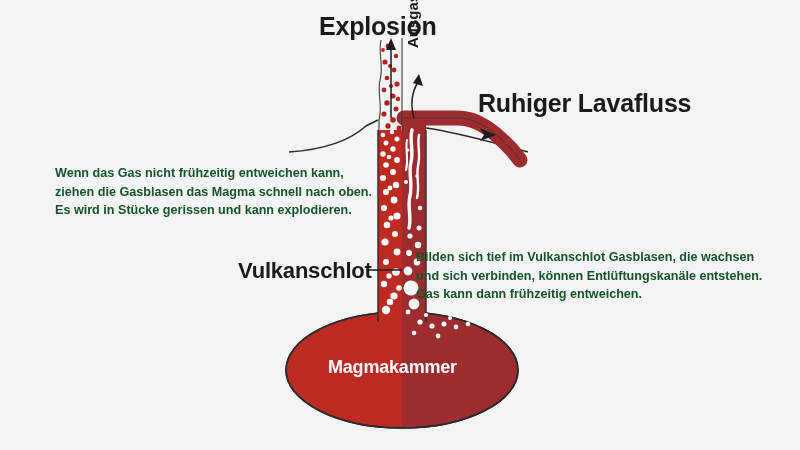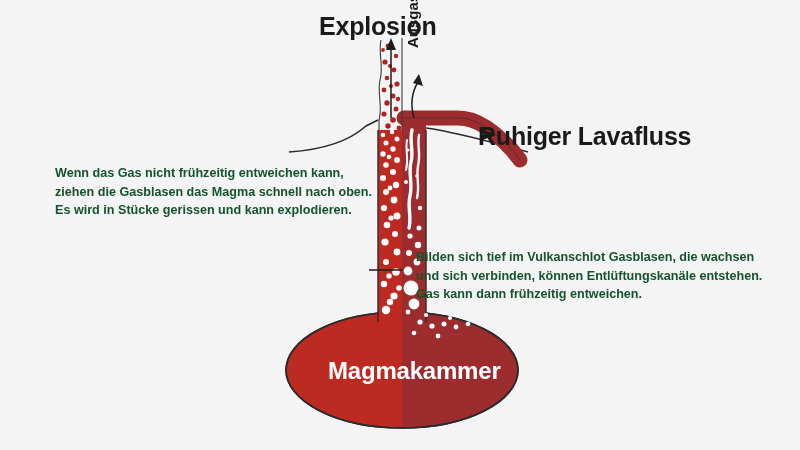--- a/index.html
+++ b/index.html
@@ -31,32 +31,32 @@
     white-space: nowrap;
     letter-spacing: -0.2px;
   }
   #label-explosion {
     left: 319px;
     top: 12px;
     font-size: 25px;
   }
   #label-lavafluss {
     left: 478px;
-    top: 122px;
+    top: 89px;
     font-size: 25px;
   }
   #label-vulkanschlot {
     left: 238px;
     top: 258px;
     font-size: 22px;
   }
   #label-magmakammer {
     left: 328px;
     top: 357px;
-    font-size: 24px;
+    font-size: 18px;
     color: #ffffff;
   }
   #label-ausgasen {
     left: 404px;
     top: 48px;
     font-size: 15px;
     transform: rotate(-90deg);
     transform-origin: left top;
     letter-spacing: 0px;
   }
@@ -229,20 +229,21 @@
       <path d="M419,74 l4,12 -10,-3 z" fill="#1d1d1d"></path>
     </g>
 
     <line x1="369" y1="270" x2="402" y2="270" stroke="#1d1d1d" stroke-width="1.6"></line>
   </svg>
 
   <div class="hl" id="label-explosion">Explosion</div>
 
   <div class="hl" id="label-lavafluss">Ruhiger Lavafluss</div>
 
+  <div class="hl" id="label-vulkanschlot">Vulkanschlot</div>
 
   <div class="hl" id="label-magmakammer">Magmakammer</div>
 
   <div class="hl" id="label-ausgasen">Ausgasen</div>
 
   <div class="para" id="text-left">Wenn das Gas nicht frühzeitig entweichen kann,
 ziehen die Gasblasen das Magma schnell nach oben.
 Es wird in Stücke gerissen und kann explodieren.</div>
 
   <div class="para" id="text-right">Bilden sich tief im Vulkanschlot Gasblasen, die wachsen

